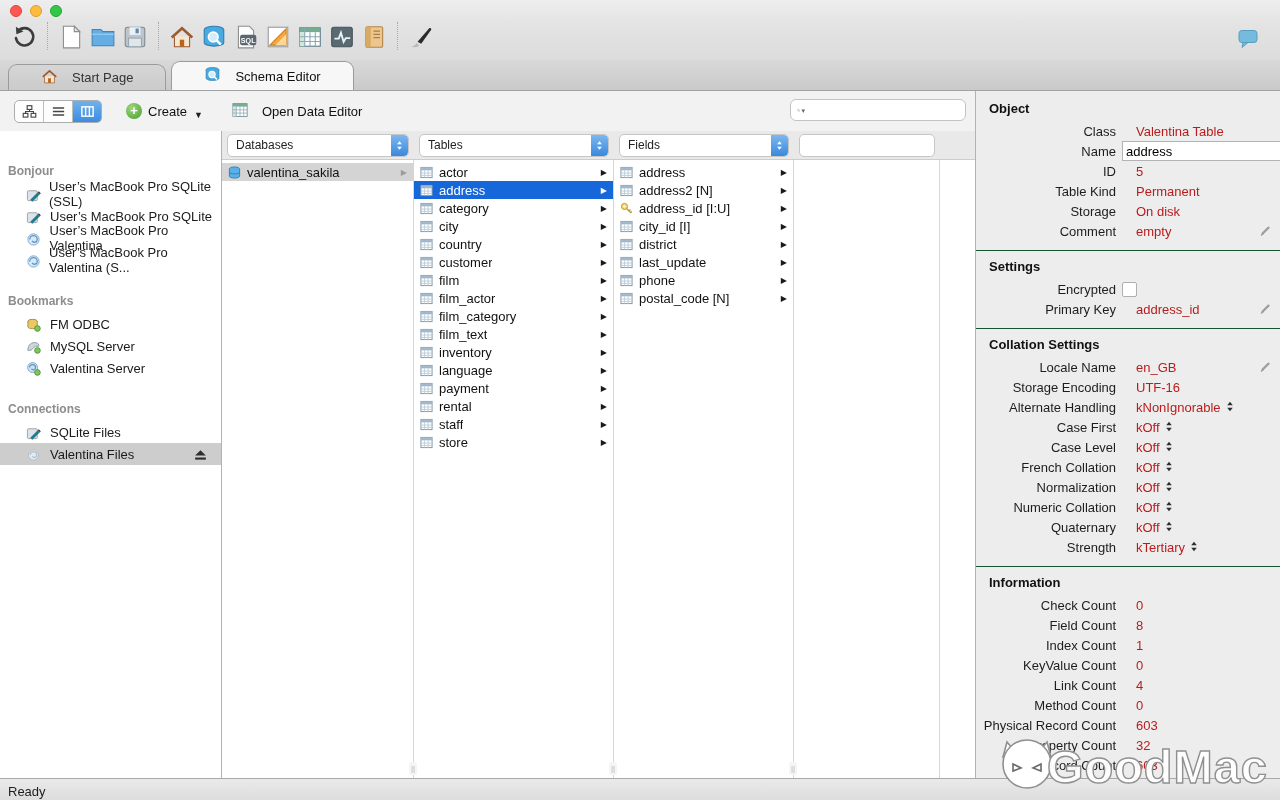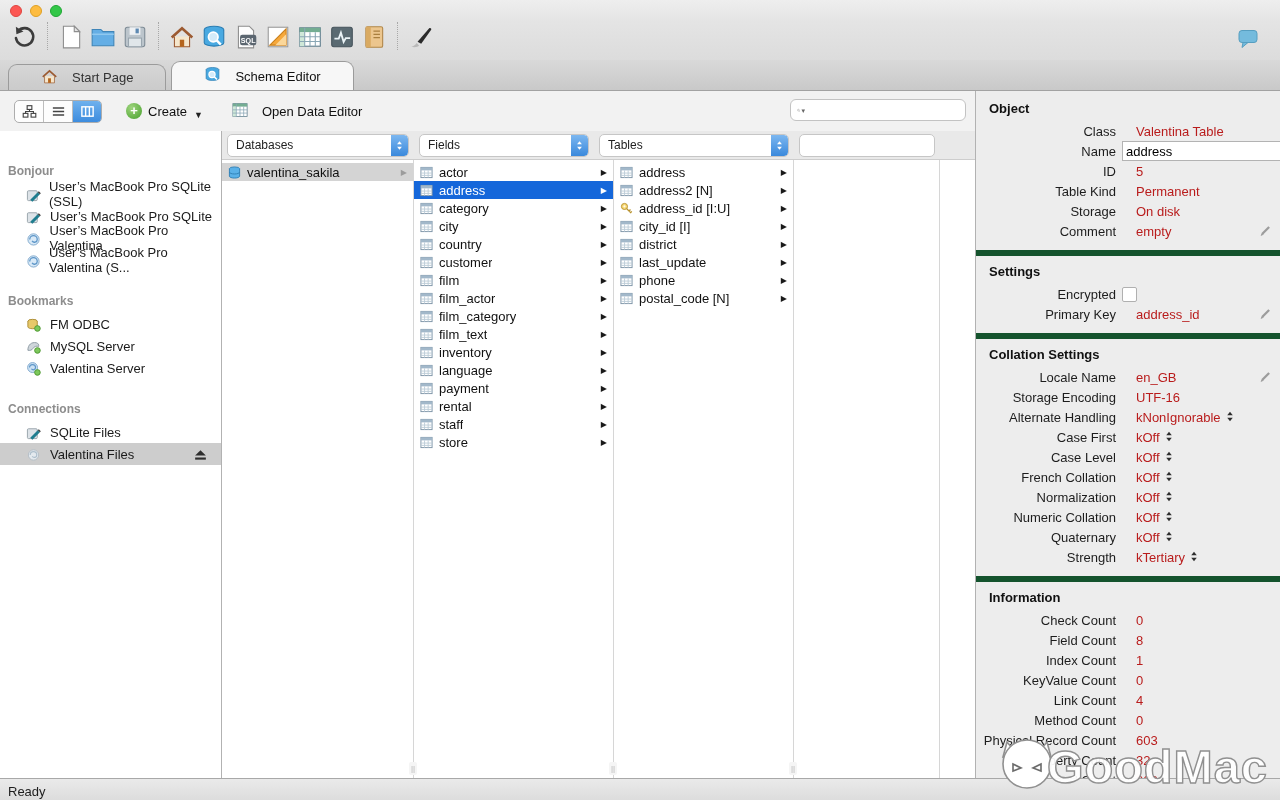--- a/index.html
+++ b/index.html
@@ -85,21 +85,21 @@
   .brow.selected{background:#1567da;color:#fff}
   .brow.selected .arrow{color:#fff}
   .brow.selected-muted{background:#d4d4d4}
   .brow.selected-muted .arrow{color:#9c9c9c}
   .split-handle{position:absolute;right:-4px;bottom:3px;width:8px;height:13px;background:#f5f5f5;border-radius:2px;
                 color:#b5b5b5;font-size:8px;line-height:13px;text-align:center;letter-spacing:0}
 
   
   .inspector{width:305px;background:#ededed;border-left:1px solid #b2b2b2;box-sizing:border-box;
              font-size:13px;overflow:hidden;padding-top:2px;flex-shrink:0}
-  .insp-section{padding:5px 0 9px;border-bottom:6px solid #14532d}
+  .insp-section{padding:5px 0 9px;border-bottom:1px solid #14532d}
   .insp-section:last-child{border-bottom:none}
   .insp-title{font-weight:bold;color:#111;padding:3px 0 5px 13px}
   .irow{min-height:20px;display:flex;align-items:center;position:relative;padding-right:24px}
   .ilabel{width:140px;text-align:right;color:#1d1d1d;flex-shrink:0;white-space:nowrap}
   .ival{margin-left:20px;color:#b91c1c;display:flex;align-items:center;gap:3px;white-space:nowrap}
   .ival-input{margin-left:6px;width:156px;height:16px;border:1px solid #b3b3b3;font-size:13px;padding:1px 3px;
               font-family:inherit;background:#fff}
   .cbx{margin-left:6px;width:13px;height:13px;background:#fff;border:1px solid #b0b0b0;border-radius:2px}
   .row-pencil{position:absolute;right:8px;top:3px}
   .row-pencil svg{width:13px;height:13px}
@@ -395,34 +395,34 @@
                 <div class="hd">
                   <span class="hd-label">Databases</span>
                   <span class="stepper">
                     <svg viewBox="0 0 9 14">
                       <path d="M4.5 1.5 L7.6 5.3 H1.4 Z" fill="#fff"></path>
                       <path d="M4.5 12.5 L1.4 8.7 H7.6 Z" fill="#fff"></path>
                     </svg>
                   </span>
                 </div>
               </div>
-              <div class="hcell" style="width: 180px;">
+              <div class="hcell" style="width: 200px;">
                 <div class="hd">
-                  <span class="hd-label">Fields</span>
+                  <span class="hd-label">Tables</span>
                   <span class="stepper">
                     <svg viewBox="0 0 9 14">
                       <path d="M4.5 1.5 L7.6 5.3 H1.4 Z" fill="#fff"></path>
                       <path d="M4.5 12.5 L1.4 8.7 H7.6 Z" fill="#fff"></path>
                     </svg>
                   </span>
                 </div>
               </div>
-              <div class="hcell" style="width: 200px;">
+              <div class="hcell" style="width: 180px;">
                 <div class="hd">
-                  <span class="hd-label">Tables</span>
+                  <span class="hd-label">Fields</span>
                   <span class="stepper">
                     <svg viewBox="0 0 9 14">
                       <path d="M4.5 1.5 L7.6 5.3 H1.4 Z" fill="#fff"></path>
                       <path d="M4.5 12.5 L1.4 8.7 H7.6 Z" fill="#fff"></path>
                     </svg>
                   </span>
                 </div>
               </div>
               <div class="hcell" style="width: 146px;">
                 <div class="hd">

